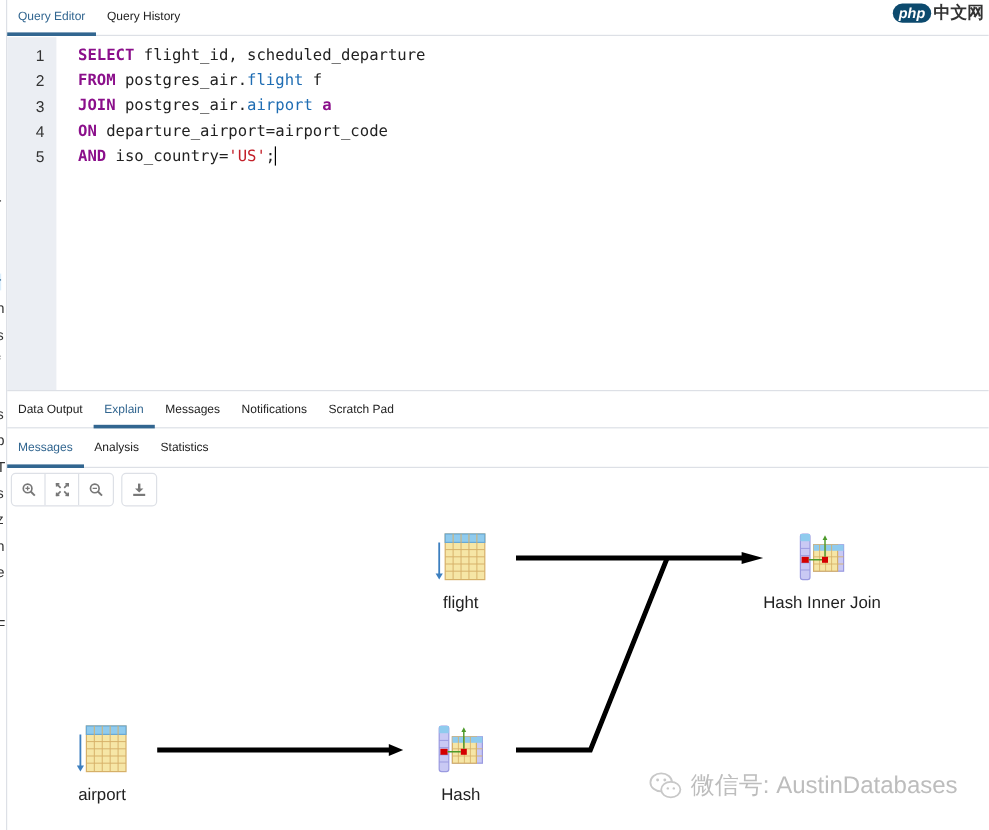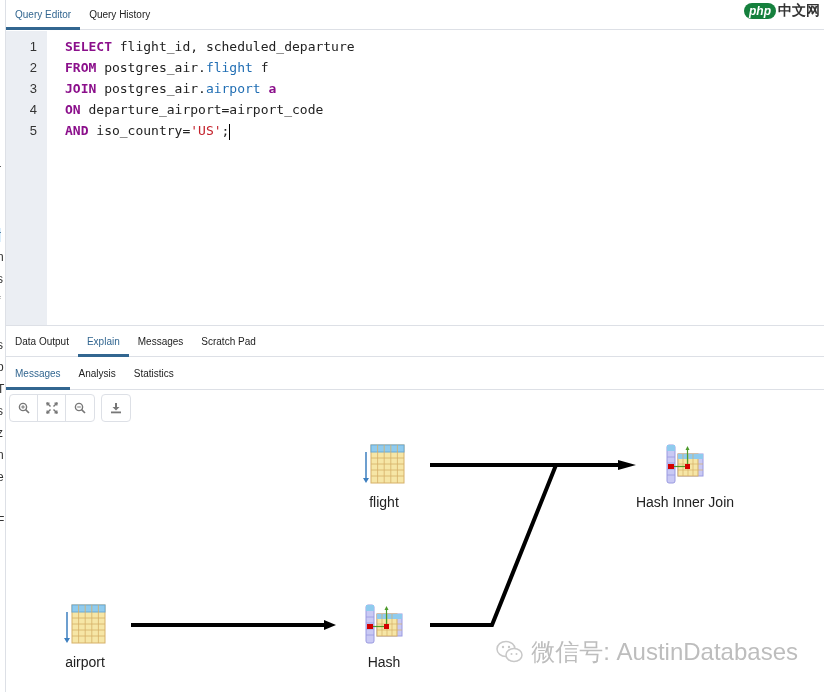--- a/index.html
+++ b/index.html
@@ -11,21 +11,21 @@
   .left-strip span { position: absolute; left: -3px; font-size: 12px; color: #333; white-space: nowrap; }
   .left-strip .hl { background: #dbeefc; color: #326690; }
 
   
   .top-tabs { position: absolute; left: 6px; top: 0; right: 0; height: 30px; border-bottom: 1px solid #dde0e6; display: flex; align-items: stretch; }
   .tab { font-size: 10px; padding: 0 9px; display: flex; align-items: center; color: #222; cursor: pointer; position: relative; }
   .tab.active { color: #326690; }
   .tab.active::after { content: ""; position: absolute; left: 0; right: 0; bottom: -1px; height: 3px; background: #326690; }
 
   .logo { position: absolute; right: 4px; top: 2px; display: flex; align-items: center; gap: 2px; }
-  .logo .php { background: #15803d; color: #fff; font-style: italic; font-weight: bold; font-size: 12px; border-radius: 8px; padding: 1px 5px; }
+  .logo .php { background: #0c4a6e; color: #fff; font-style: italic; font-weight: bold; font-size: 12px; border-radius: 8px; padding: 1px 5px; }
   .logo .cn { font-size: 14px; color: #333; font-weight: bold; }
 
   
   .editor { position: absolute; left: 6px; top: 31px; right: 0; height: 294px; display: flex; font-family: "DejaVu Sans Mono", monospace; font-size: 13px; }
   .gutter { width: 41px; background: #ebeef3; padding-top: 5px; }
   .gutter div { height: 21px; line-height: 21px; text-align: right; padding-right: 10px; color: #333; font-size: 13px; font-family: "Liberation Sans", sans-serif; }
   .code { flex: 1; padding-top: 5px; padding-left: 18px; }
   .code .line { height: 21px; line-height: 21px; white-space: pre; color: #222; }
   .kw { color: #8b0f8b; font-weight: bold; }
   .tb { color: #1f6db3; }
@@ -42,21 +42,21 @@
   .tbtn { width: 28px; height: 26px; display: flex; align-items: center; justify-content: center; border-right: 1px solid #dde0e6; cursor: pointer; }
   .tbtn:last-child { border-right: none; }
   .tbtn svg { width: 12px; height: 12px; }
 
   
   .canvas { position: absolute; left: 6px; top: 424px; right: 0; bottom: 0; }
   .node { position: absolute; display: flex; flex-direction: column; align-items: center; }
   .node .label { font-size: 14px; color: #222; margin-top: 8px; white-space: nowrap; }
   .lines { position: absolute; left: 0; top: 0; }
 
-  .watermark { position: absolute; right: 26px; bottom: 24px; display: flex; align-items: center; gap: 6px; color: #bdbdbd; font-size: 24px; }
+  .watermark { position: absolute; right: 26px; bottom: 24px; display: flex; align-items: center; gap: 6px; color: #bdbdbd; font-size: 20px; }
 </style>
 </head>
 <body>
 
 <div class="root">
 
   <div class="left-strip">
     <span style="top:162px">r</span>
     <span class="hl" style="top:228px">r</span>
     <span style="top:250px">n</span>
@@ -97,20 +97,21 @@
       <div class="line"><span class="kw">JOIN</span><span> postgres_air.</span><span class="tb">airport</span><span> </span><span class="kw">a</span></div>
       <div class="line"><span class="kw">ON</span><span> departure_airport=airport_code</span></div>
       <div class="line"><span class="kw">AND</span><span> iso_country=</span><span class="str">'US'</span><span>;</span><span class="cursor"></span></div>
     </div>
   </div>
 
   <div class="bottom-tabs">
     <div class="tab">Data Output</div>
     <div class="tab active">Explain</div>
     <div class="tab">Messages</div>
+    <div class="tab">Notifications</div>
     <div class="tab">Scratch Pad</div>
   </div>
 
   <div class="sub-tabs">
     <div class="tab active">Messages</div>
     <div class="tab">Analysis</div>
     <div class="tab">Statistics</div>
   </div>
 
   <div class="toolbar">

